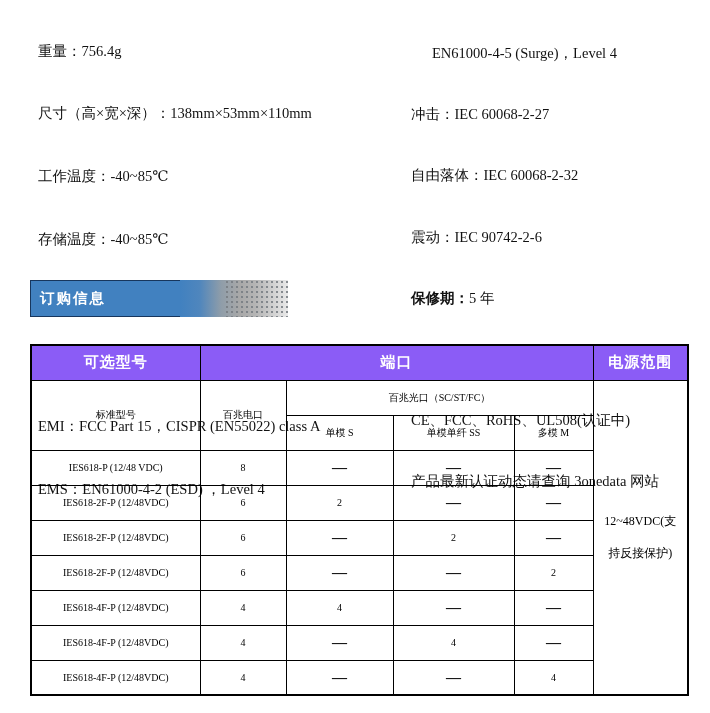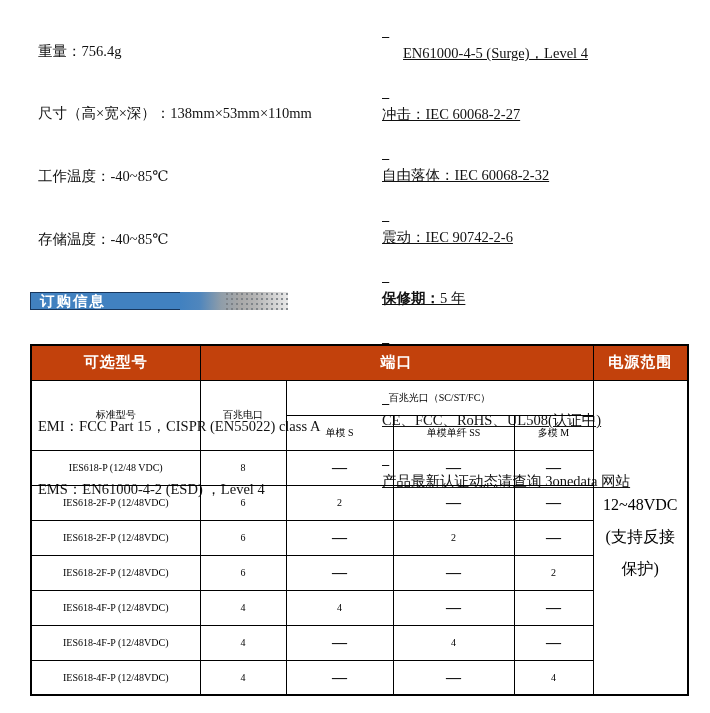--- a/index.html
+++ b/index.html
@@ -4,28 +4,28 @@
 <style>
   html,body{margin:0;padding:0;}
   body{
     width:710px;height:713px;position:relative;background:#ffffff;
     font-family:"Liberation Serif","DejaVu Serif",serif;color:#111;
     overflow:hidden;
   }
   
   .spec-col{position:absolute;font-size:14.5px;white-space:pre;}
   .spec-col.left{left:38px;top:3px;}
-  .spec-col.right{left:382px;top:6px;text-decoration:underline;}
+  .spec-col.right{left:411px;top:6px;}
   .spec-line{height:28.6px;display:flex;align-items:center;}
   .spec-col.right .spec-line{height:27.2px;}
   .spec-line .b{font-weight:bold;}
   .spec-line.indent{padding-left:21px;}
   
   .banner{
-    position:absolute;left:30px;top:292px;width:258px;height:18px;display:flex;
+    position:absolute;left:30px;top:280px;width:258px;height:37px;display:flex;
   }
   .banner-main{
     width:150px;background:#4181C0;border:1px solid #17365D;border-right:none;
     box-sizing:border-box;display:flex;align-items:center;
   }
   .banner-title{
     font-family:"Liberation Sans","DejaVu Sans",sans-serif;
     font-weight:bold;font-size:14.5px;color:#ffffff;letter-spacing:2px;
     padding-left:9px;white-space:pre;
   }
@@ -45,25 +45,25 @@
     position:absolute;left:30px;top:344px;width:657px;
     border-collapse:collapse;table-layout:fixed;
     border:2px solid #000;
   }
   table.order td{
     border:1.5px solid #000;text-align:center;vertical-align:middle;
     font-size:10px;color:#000;padding:0 2px;overflow:hidden;
   }
   table.order tr{height:35px;}
   table.order td.th{
-    background:#c2410c;color:#ffffff;font-weight:bold;font-size:15px;
+    background:#8b5cf6;color:#ffffff;font-weight:bold;font-size:15px;
     letter-spacing:1px;
   }
   table.order td.power{
-    font-size:16px;line-height:32px;padding:0 9px;word-break:break-all;
+    font-size:12px;line-height:32px;padding:0 9px;word-break:break-all;
   }
   table.order td.dash{font-size:15px;font-weight:bold;}
 </style>
 </head>
 <body>
 
 <div class="spec-col left">
   <div class="spec-line"><span class="b"></span><span>重量：756.4g</span></div>
   <div class="spec-line"><span class="b"></span><span>尺寸（高×宽×深）：138mm×53mm×110mm</span></div>
   <div class="spec-line"><span class="b"></span><span>工作温度：-40~85℃</span></div>

